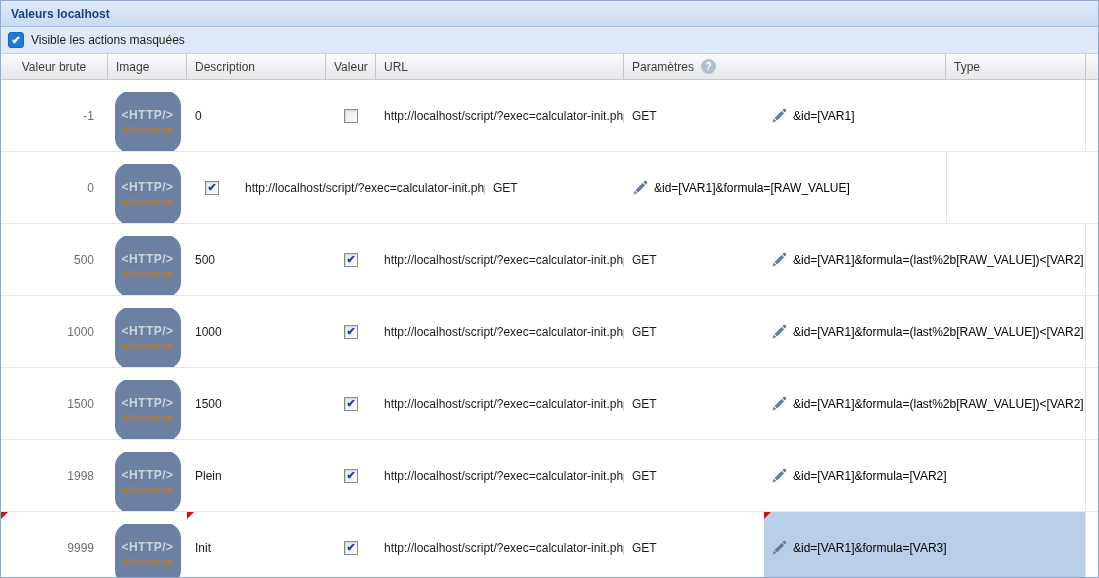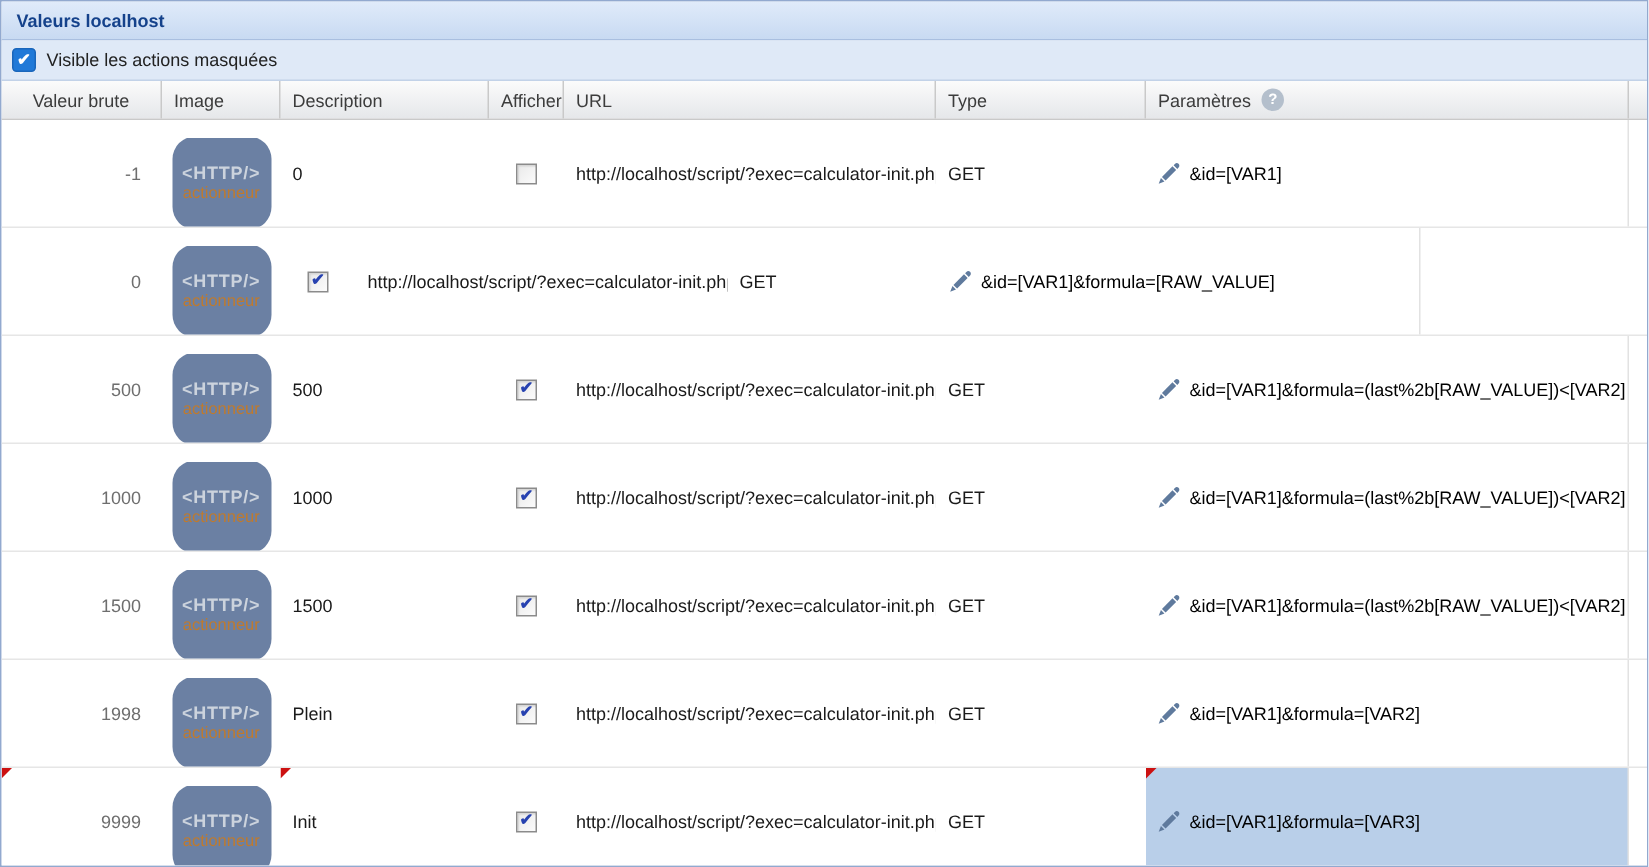--- a/index.html
+++ b/index.html
@@ -68,27 +68,27 @@
 
   <div class="filter-row">
     <span class="cb-blue">✔</span>
     <span class="filter-label">Visible les actions masquées</span>
   </div>
 
   <div class="thead">
     <div class="th col-vb">Valeur brute</div>
     <div class="th col-img">Image</div>
     <div class="th col-desc">Description</div>
-    <div class="th col-vis">Afficher</div>
+    <div class="th col-vis">Valeur</div>
     <div class="th col-url">URL</div>
-    <div class="th col-type">Type</div>
     <div class="th col-params">
       <span>Paramètres</span>
       <span class="help">?</span>
     </div>
+    <div class="th col-type">Type</div>
     <div class="th col-last"></div>
   </div>
 
   <div class="tbody">
       <div class="tr">
         <div class="td col-vb">
           <span>-1</span>
         </div>
         <div class="td col-img">
           <div class="badge">

